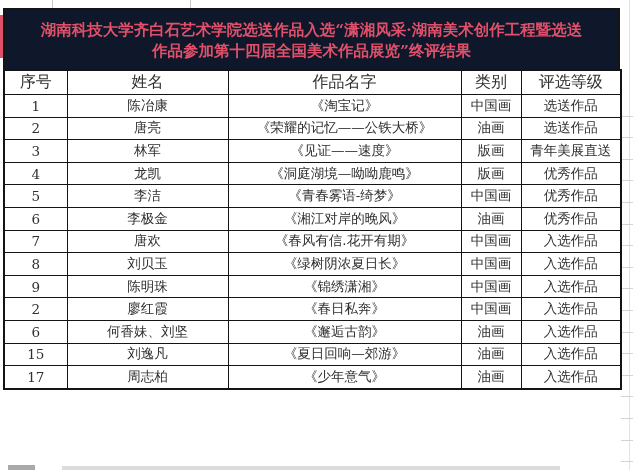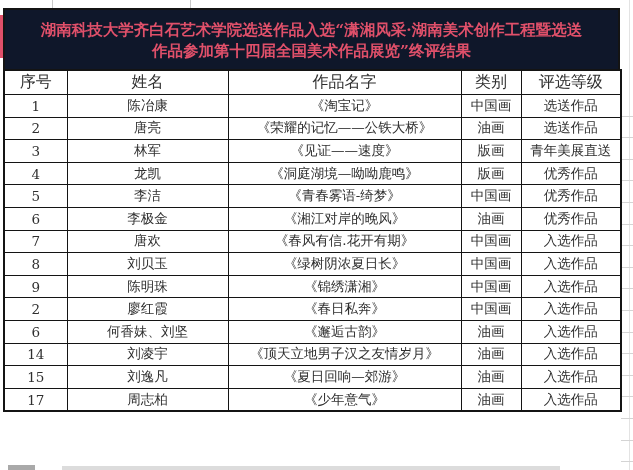--- a/index.html
+++ b/index.html
@@ -159,27 +159,20 @@
 
   <tr>
     <td>6</td>
     <td>何香妹、刘坚</td>
     <td>《邂逅古韵》</td>
     <td>油画</td>
     <td>入选作品</td>
   </tr>
 
 
-  <tr>
-    <td>14</td>
-    <td>刘凌宇</td>
-    <td>《顶天立地男子汉之友情岁月》</td>
-    <td>油画</td>
-    <td>入选作品</td>
-  </tr>
 
   <tr>
     <td>15</td>
     <td>刘逸凡</td>
     <td>《夏日回响—郊游》</td>
     <td>油画</td>
     <td>入选作品</td>
   </tr>
 
 

